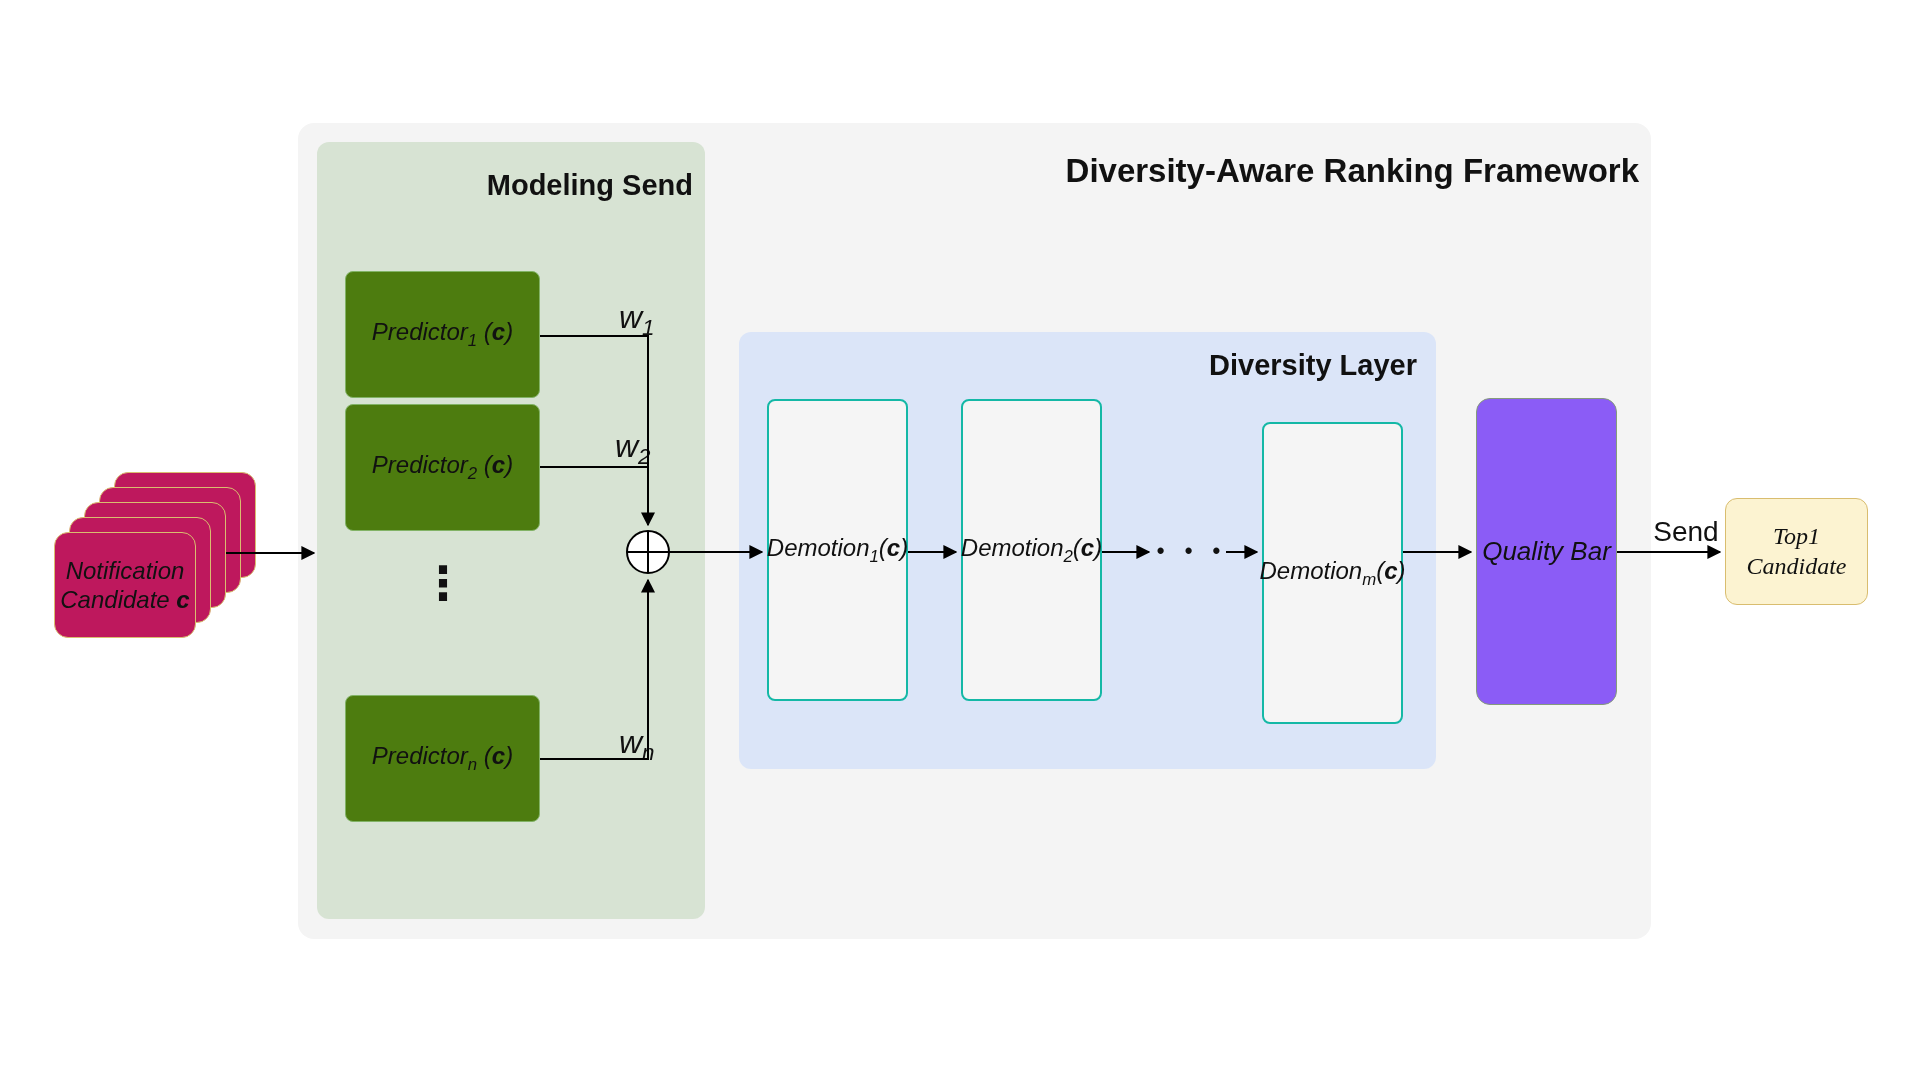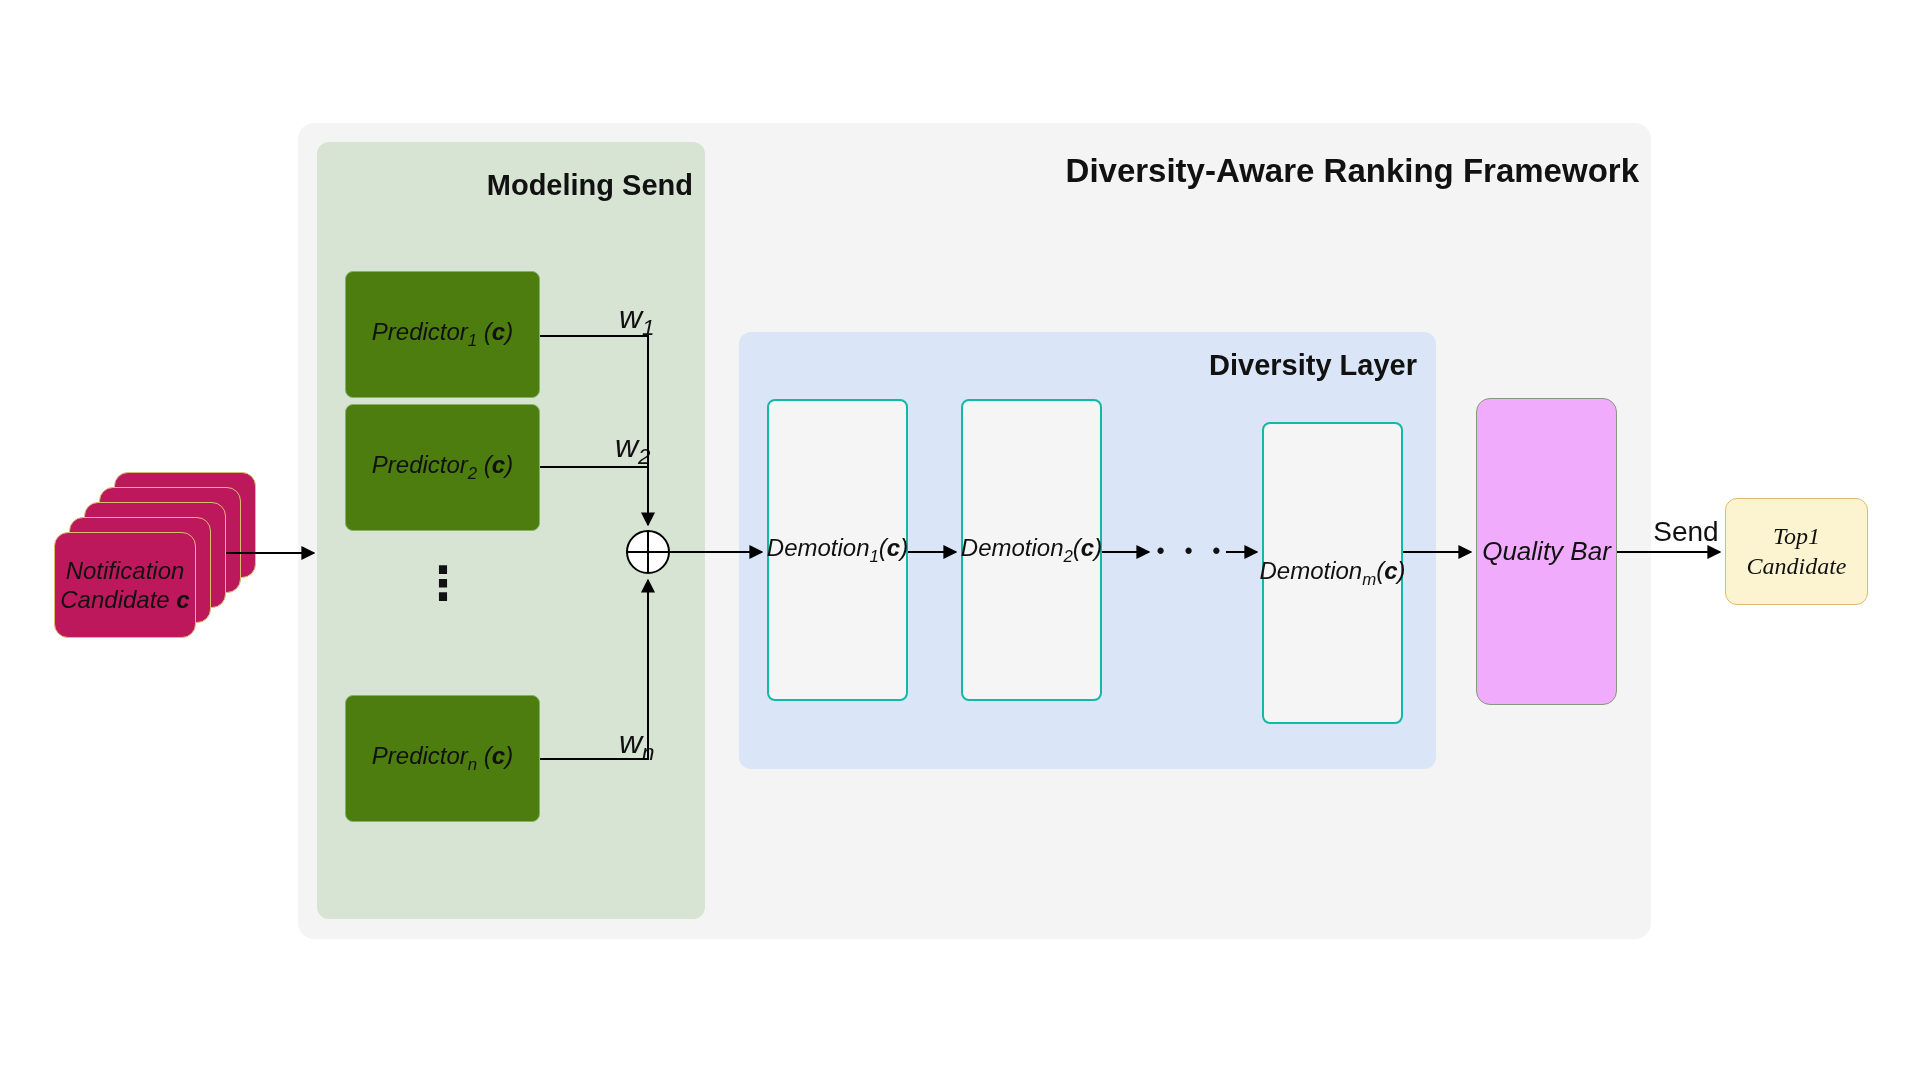--- a/index.html
+++ b/index.html
@@ -15,21 +15,21 @@
   .diversity{left:739px;top:332px;width:697px;height:437px;background:#dbe5f8;border-radius:12px;}
   
   .layer-title{font-weight:bold;font-size:29px;white-space:nowrap;}
   .fw-title{font-size:33px;}
   
   .node{display:flex;align-items:center;justify-content:center;box-sizing:border-box;}
   .predictor{left:345px;width:195px;height:127px;background:#4d7c0f;border:1.6px solid #82b366;border-radius:8px;}
   .p1{top:271px;} .p2{top:404px;} .pn{top:695px;}
   .demotion{top:399px;width:141px;height:302px;background:#f5f5f5;border:2px solid #14b8a6;border-radius:8px;}
   .d1{left:767px;} .d2{left:961px;} .dm{left:1262px;margin-top:23px;}
-  .qualitybar{left:1476px;top:398px;width:141px;height:307px;background:#f0abfc;border:1.6px solid #859a7c;border-radius:14px;}
+  .qualitybar{left:1476px;top:398px;width:141px;height:307px;background:#8b5cf6;border:1.6px solid #859a7c;border-radius:14px;}
   .top1{left:1725px;top:498px;width:143px;height:107px;background:#fcf3d1;border:1.6px solid #d9bd6f;border-radius:12px;font-family:Liberation Serif, serif;}
   
   .card{width:142px;height:106px;background:#be185d;border:1.6px solid #d9bd6f;border-radius:14px;box-sizing:border-box;}
   .c5{left:114px;top:472px;z-index:1;} .c4{left:99px;top:487px;z-index:2;}
   .c3{left:84px;top:502px;z-index:3;} .c2{left:69px;top:517px;z-index:4;}
   .c1{left:54px;top:532px;z-index:5;display:flex;align-items:center;justify-content:center;}
   
   .lbl{font-style:italic;font-size:24px;white-space:pre;text-align:center;line-height:1.22;}
   .lbl sub{font-size:0.7em;font-style:italic;}
   .arg{font-weight:bold;font-style:italic;}

